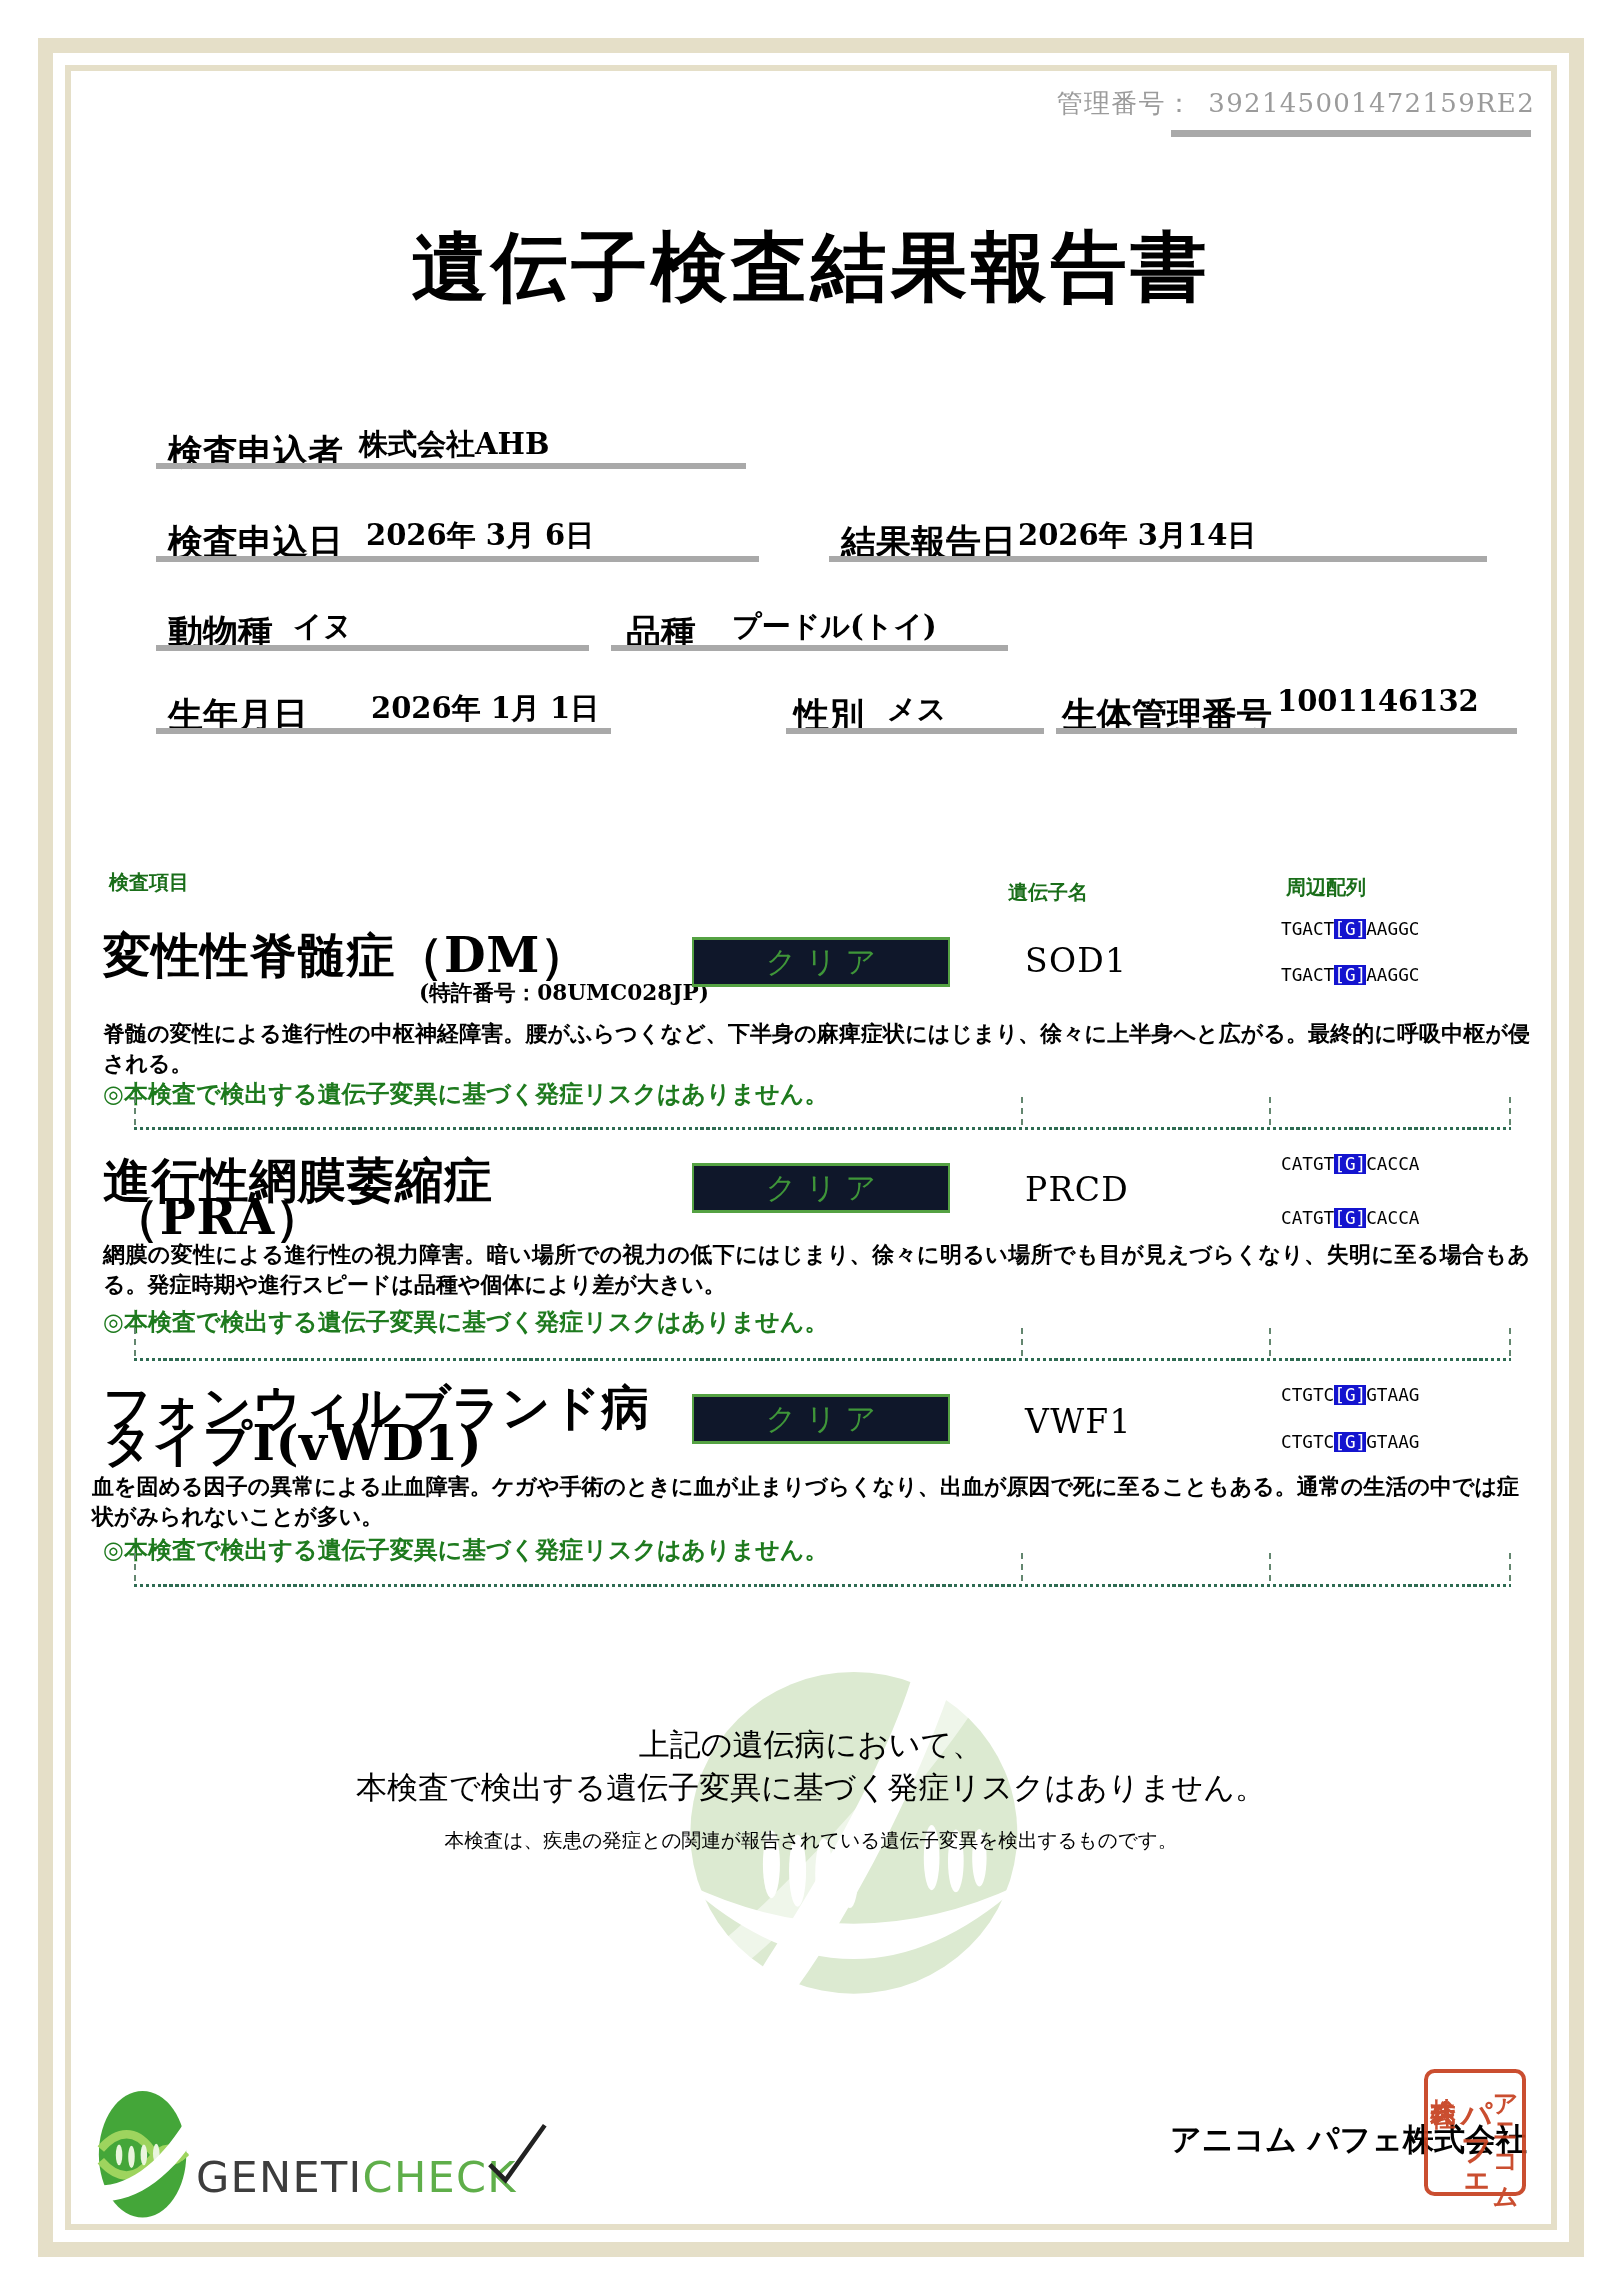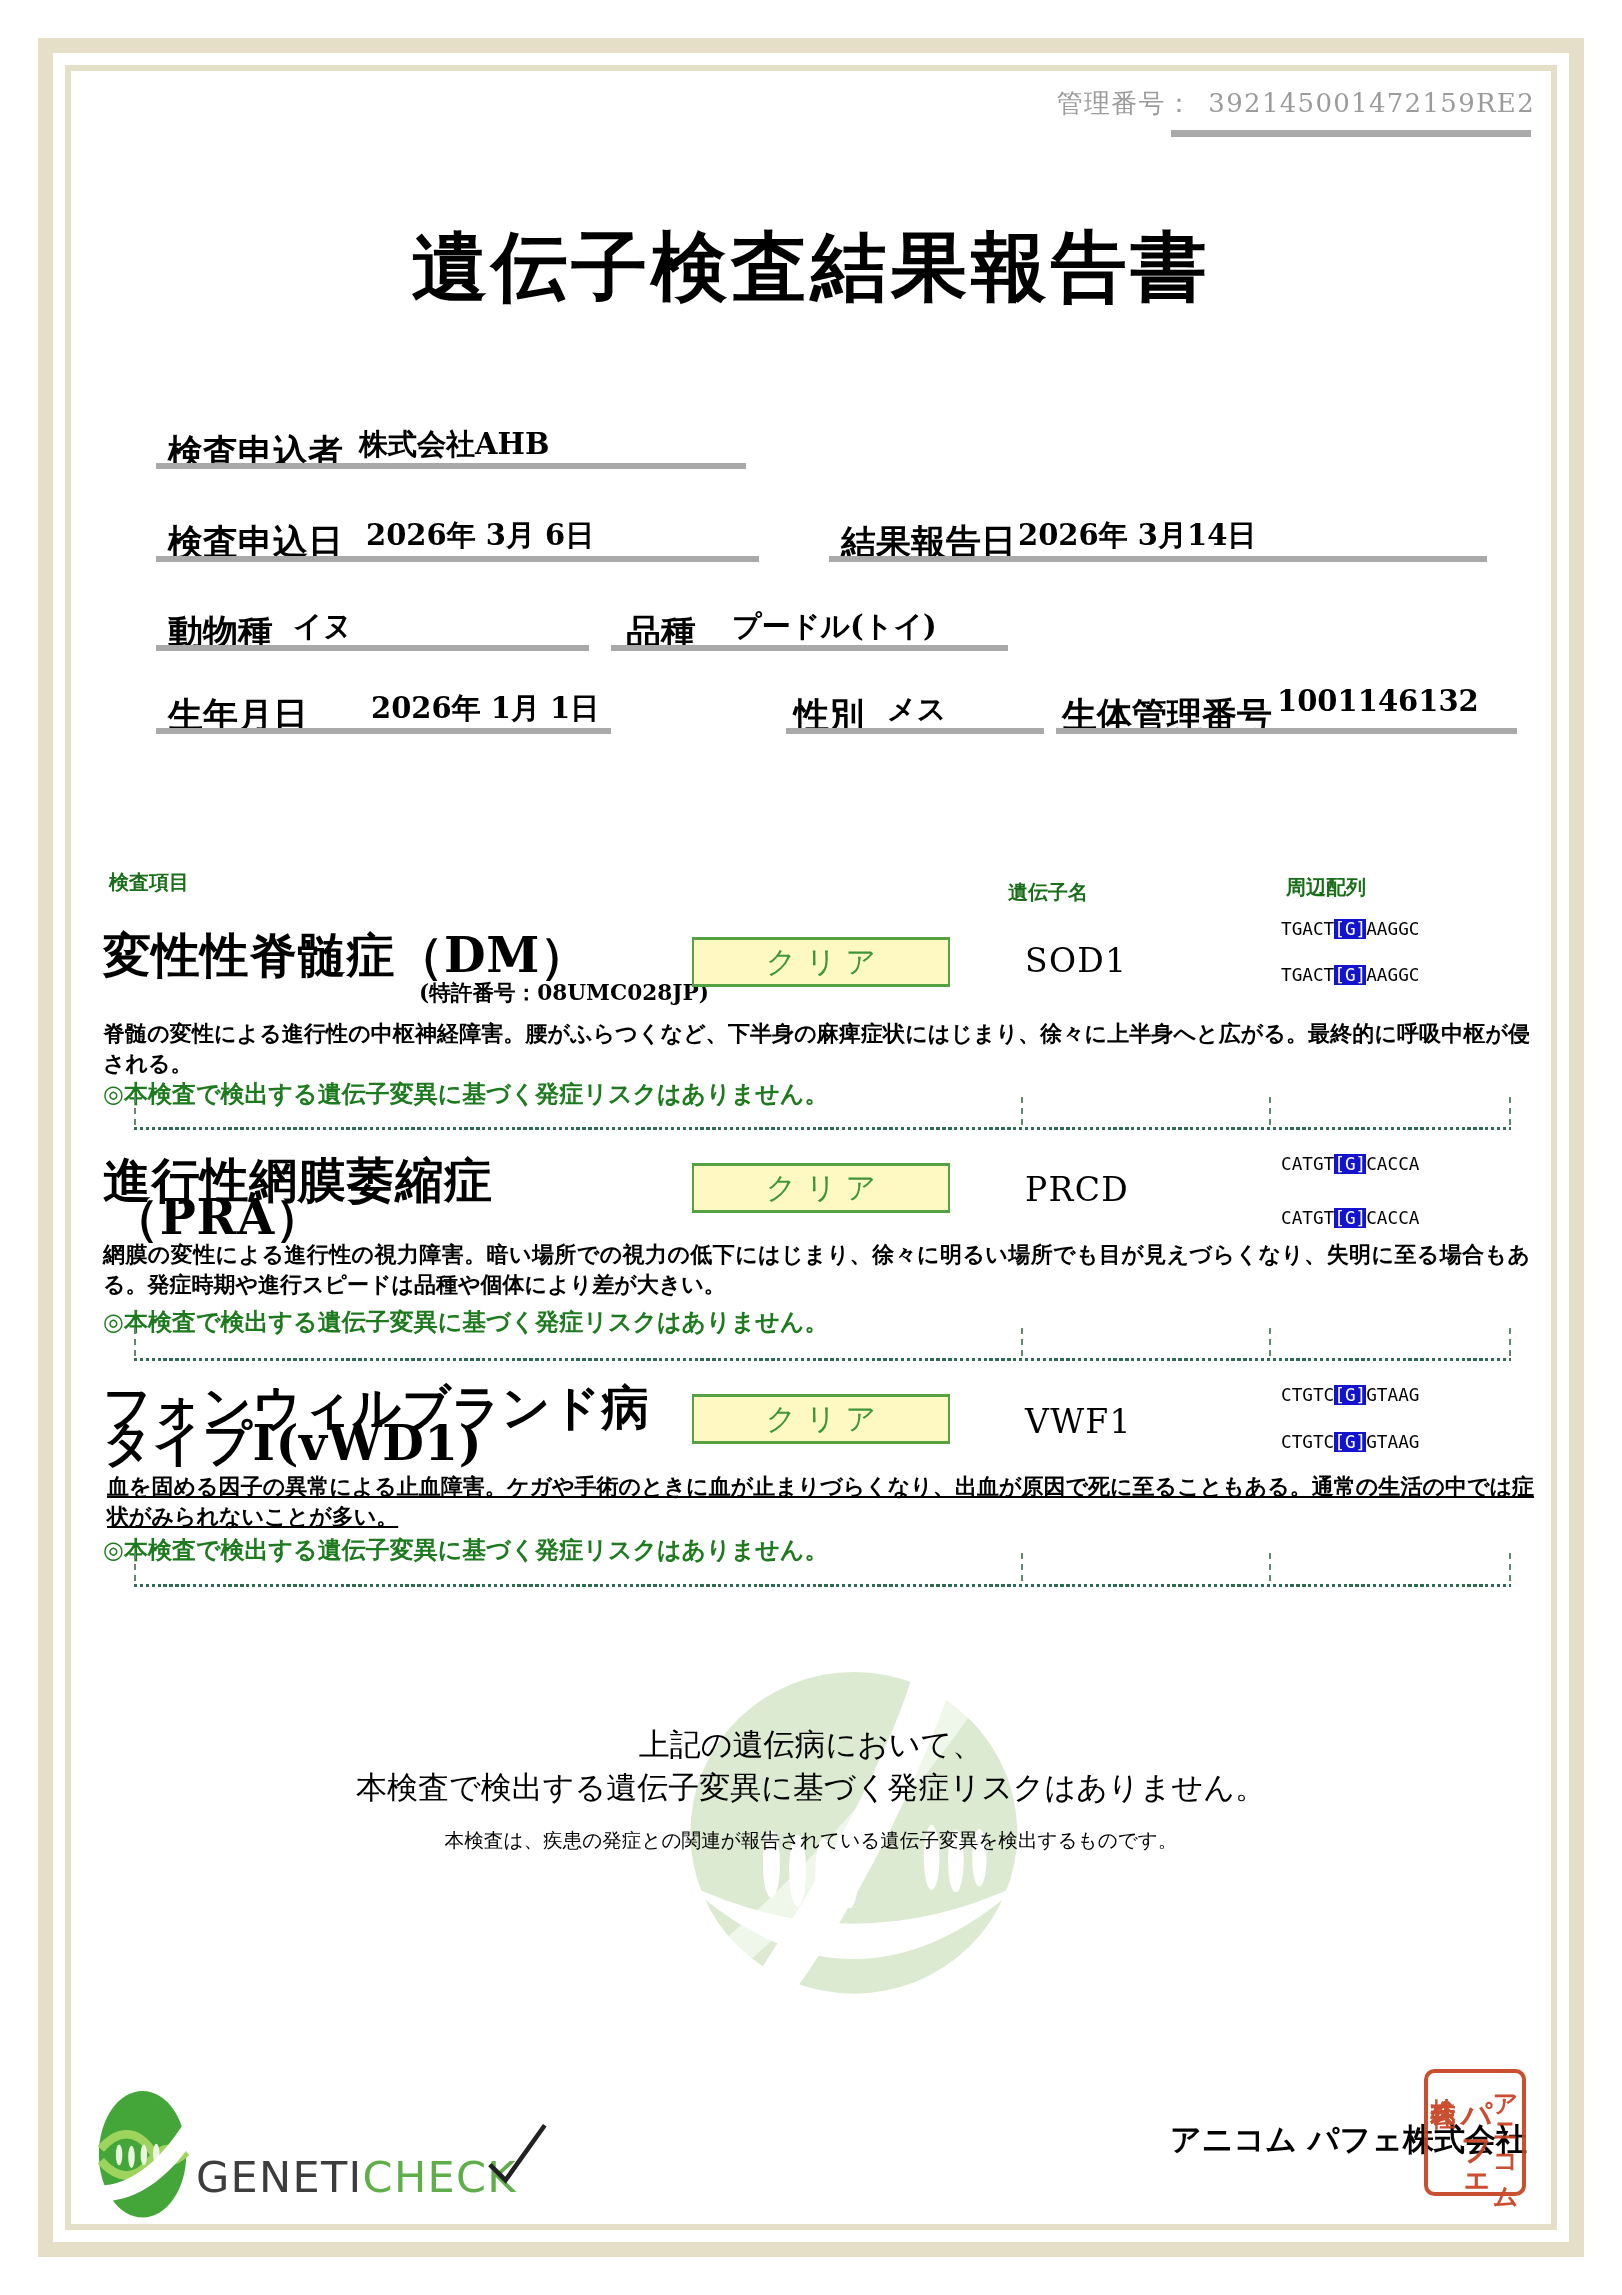--- a/index.html
+++ b/index.html
@@ -16,21 +16,21 @@
   .doc-title{font-size:76px;font-weight:bold;letter-spacing:3.9px;white-space:nowrap;text-align:center;width:100%;}
   
   .label{font-size:35px;font-weight:bold;white-space:nowrap;}
   .value{font-size:29px;font-weight:600;white-space:nowrap;}
   .uline{height:5.9px;background:#a9a9a9;}
   
   .col-head{font-size:20px;font-weight:bold;color:#1a6e1a;white-space:nowrap;}
   .item-title{font-size:48px;font-weight:bold;letter-spacing:0.7px;white-space:nowrap;}
   .patent{font-size:21.6px;font-weight:bold;white-space:nowrap;}
   .result-box{width:258px;height:50px;border:2.6px solid #55a243;border-top-width:3.9px;border-bottom-width:3.9px;
-              display:flex;align-items:center;justify-content:center;background:#fef9c3;}
+              display:flex;align-items:center;justify-content:center;background:#0f172a;}
   .result-text{color:#3f9639;font-size:30px;letter-spacing:9.2px;padding-left:9.2px;}
   .gene{font-size:33px;letter-spacing:1.3px;white-space:nowrap;}
   .seq{font-family:"DejaVu Sans Mono","Liberation Mono",monospace;font-size:17.7px;white-space:nowrap;}
   .seq-var{background:#1414cf;color:#ffffff;}
   .desc{font-size:22px;font-weight:bold;line-height:1.38;width:1427px;text-align:justify;}
   .risk{font-size:24px;font-weight:bold;color:#1e7a1e;white-space:nowrap;}
   .tick{width:0;height:27.5px;border-left:2px dashed #63866f;}
   .dotline{height:3.3px;width:1377px;background:repeating-linear-gradient(90deg,#2e6b52 0 3.3px,transparent 3.3px 5.9px);}
   
   .sum-big{font-family:"DejaVu Sans","Liberation Sans",sans-serif;font-size:31px;width:100%;text-align:center;white-space:nowrap;}
@@ -153,21 +153,21 @@
   <div class="abs result-box" style="left:692px;top:1394px;">
     <span class="result-text">クリア</span>
   </div>
   <div class="abs gene" style="left:1025px;top:1402px;">VWF1</div>
   <div class="abs seq" style="left:1281px;top:1385px;">
     <span>CTGTC</span><span class="seq-var">[G]</span><span>GTAAG</span>
   </div>
   <div class="abs seq" style="left:1281px;top:1432px;">
     <span>CTGTC</span><span class="seq-var">[G]</span><span>GTAAG</span>
   </div>
-  <div class="abs desc" style="left:107px;top:1471px;text-decoration:underline;">血を固める因子の異常による止血障害。ケガや手術のときに血が止まりづらくなり、出血が原因で死に至ることもある。通常の生活の中では症状がみられないことが多い。</div>
+  <div class="abs desc" style="left:92px;top:1471px;">血を固める因子の異常による止血障害。ケガや手術のときに血が止まりづらくなり、出血が原因で死に至ることもある。通常の生活の中では症状がみられないことが多い。</div>
   <div class="abs risk" style="left:103px;top:1534px;">◎本検査で検出する遺伝子変異に基づく発症リスクはありません。</div>
   <div class="abs tick" style="left:134px;top:1553px;"></div>
   <div class="abs tick" style="left:1021px;top:1553px;"></div>
   <div class="abs tick" style="left:1269px;top:1553px;"></div>
   <div class="abs tick" style="left:1509px;top:1553px;"></div>
   <div class="abs dotline" style="left:134px;top:1584px;"></div>
 
   <div class="abs sum-big" style="left:0;top:1724px;">上記の遺伝病において、</div>
   <div class="abs sum-big" style="left:0;top:1767px;">本検査で検出する遺伝子変異に基づく発症リスクはありません。</div>
   <div class="abs sum-note" style="left:0;top:1827px;">本検査は、疾患の発症との関連が報告されている遺伝子変異を検出するものです。</div>

